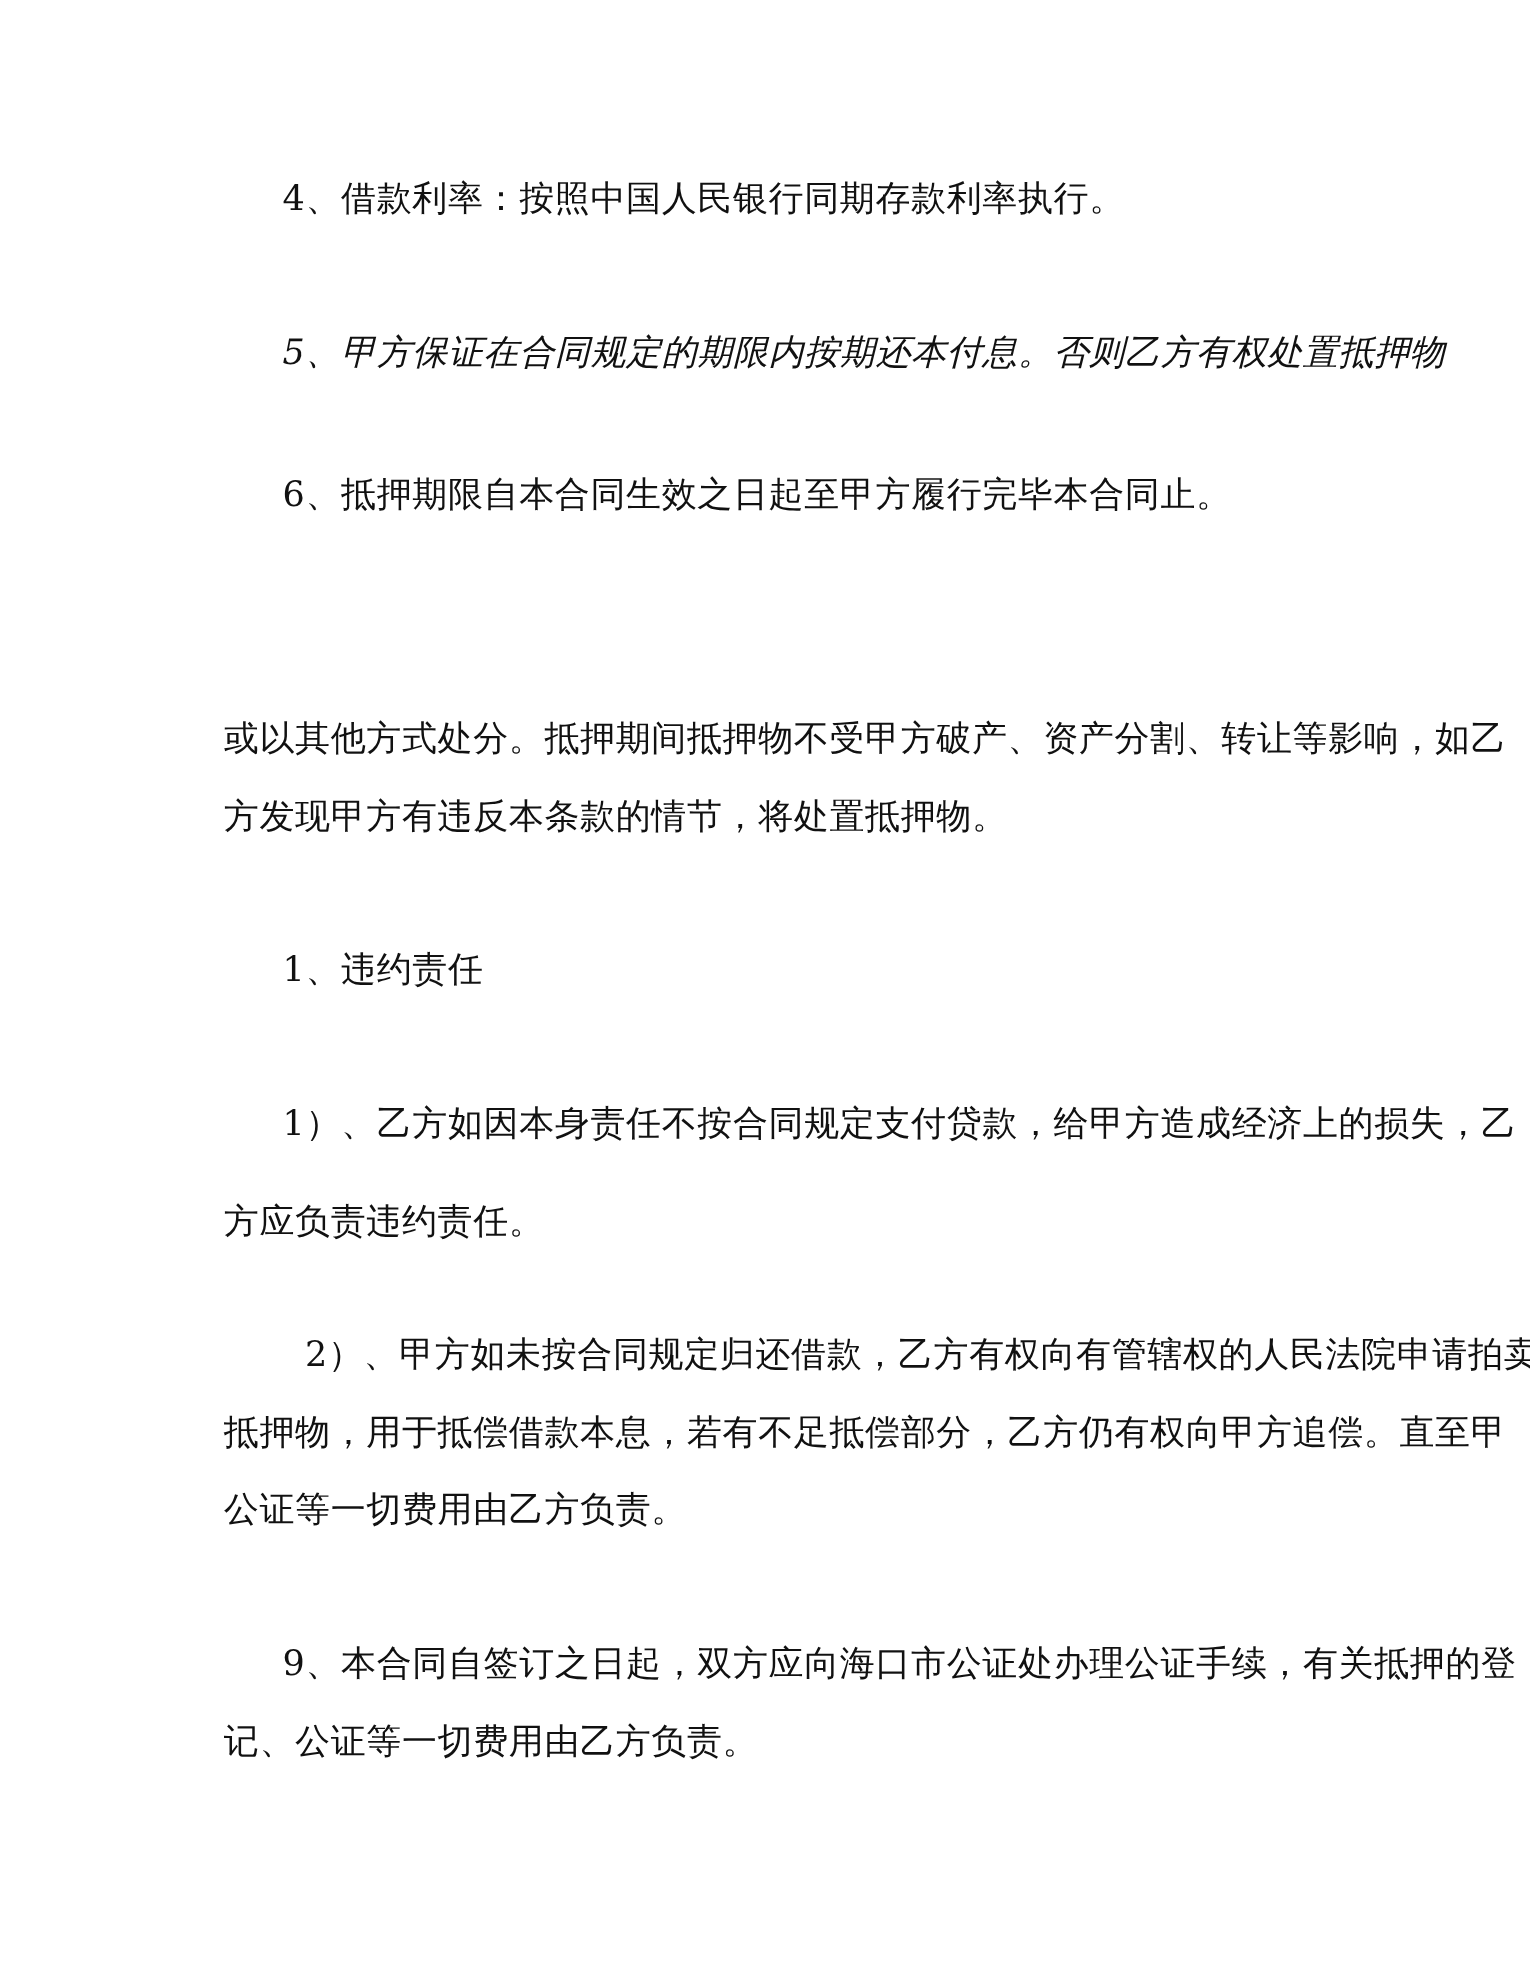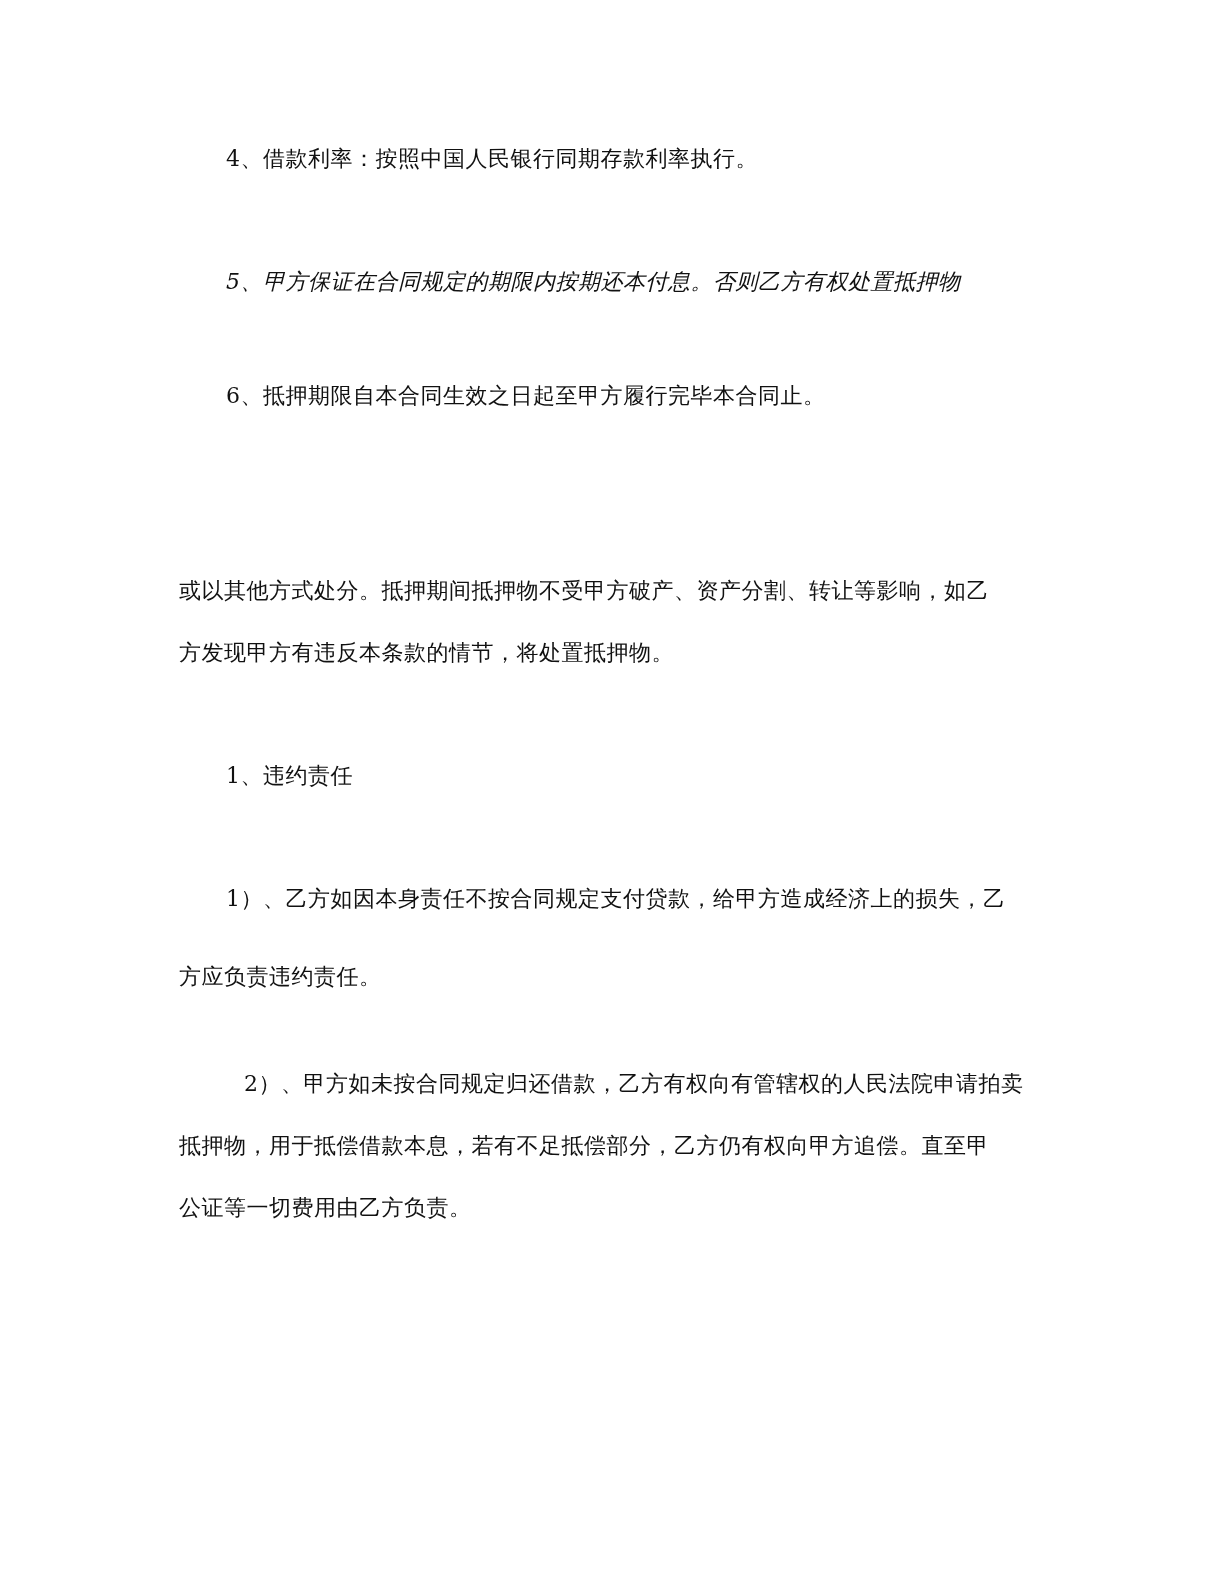--- a/index.html
+++ b/index.html
@@ -16,21 +16,21 @@
       color: #111111;
     }
     .page {
       position: absolute;
       left: 0; top: 0;
       width: 1224px;
       height: 1584px;
     }
     .line {
       position: absolute;
-      font-size: 22px;
+      font-size: 28px;
       line-height: 28px;
       white-space: nowrap;
       letter-spacing: 0.5px;
     }
     .indent { left: 226px; }
     .flush { left: 179px; }
   </style>
 </head>
 <body>
 
@@ -47,14 +47,16 @@
 
   <div class="line indent" style="top:762px;">1、违约责任</div>
 
   <div class="line indent" style="top:885px;">1）、乙方如因本身责任不按合同规定支付贷款，给甲方造成经济上的损失，乙</div>
   <div class="line flush" style="top:947px;margin-top:16px;">方应负责违约责任。</div>
 
   <div class="line indent" style="top:1070px;margin-left:18px;">2）、甲方如未按合同规定归还借款，乙方有权向有管辖权的人民法院申请拍卖</div>
   <div class="line flush" style="top:1132px;">抵押物，用于抵偿借款本息，若有不足抵偿部分，乙方仍有权向甲方追偿。直至甲</div>
   <div class="line flush" style="top:1194px;">公证等一切费用由乙方负责。</div>
 
+  <div class="line indent" style="top:1317px;">9、本合同自签订之日起，双方应向海口市公证处办理公证手续，有关抵押的登</div>
+  <div class="line flush" style="top:1379px;">记、公证等一切费用由乙方负责。</div>
 
 </div>
 
 </body></html>

